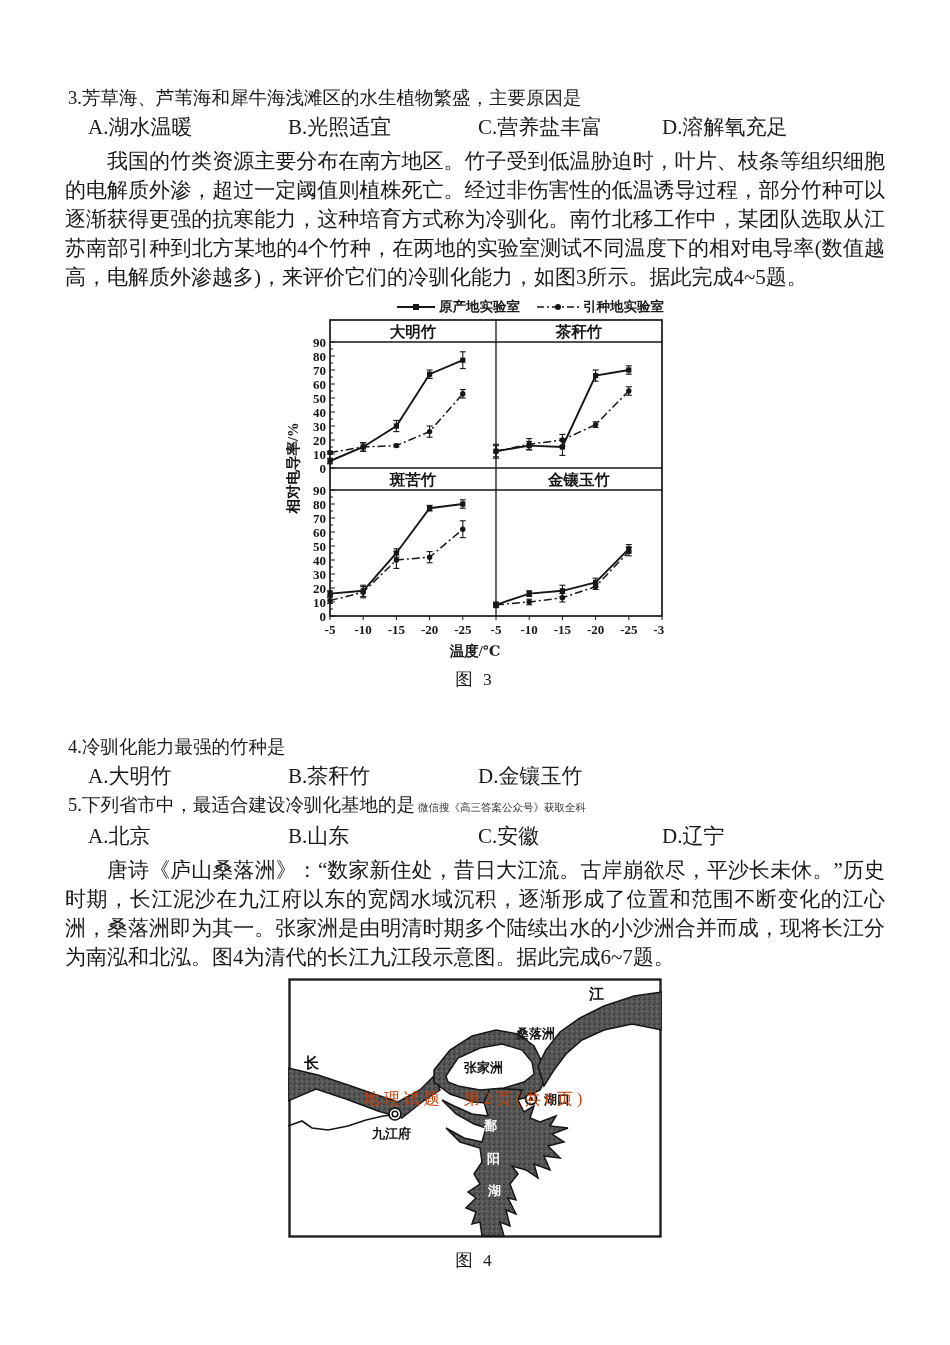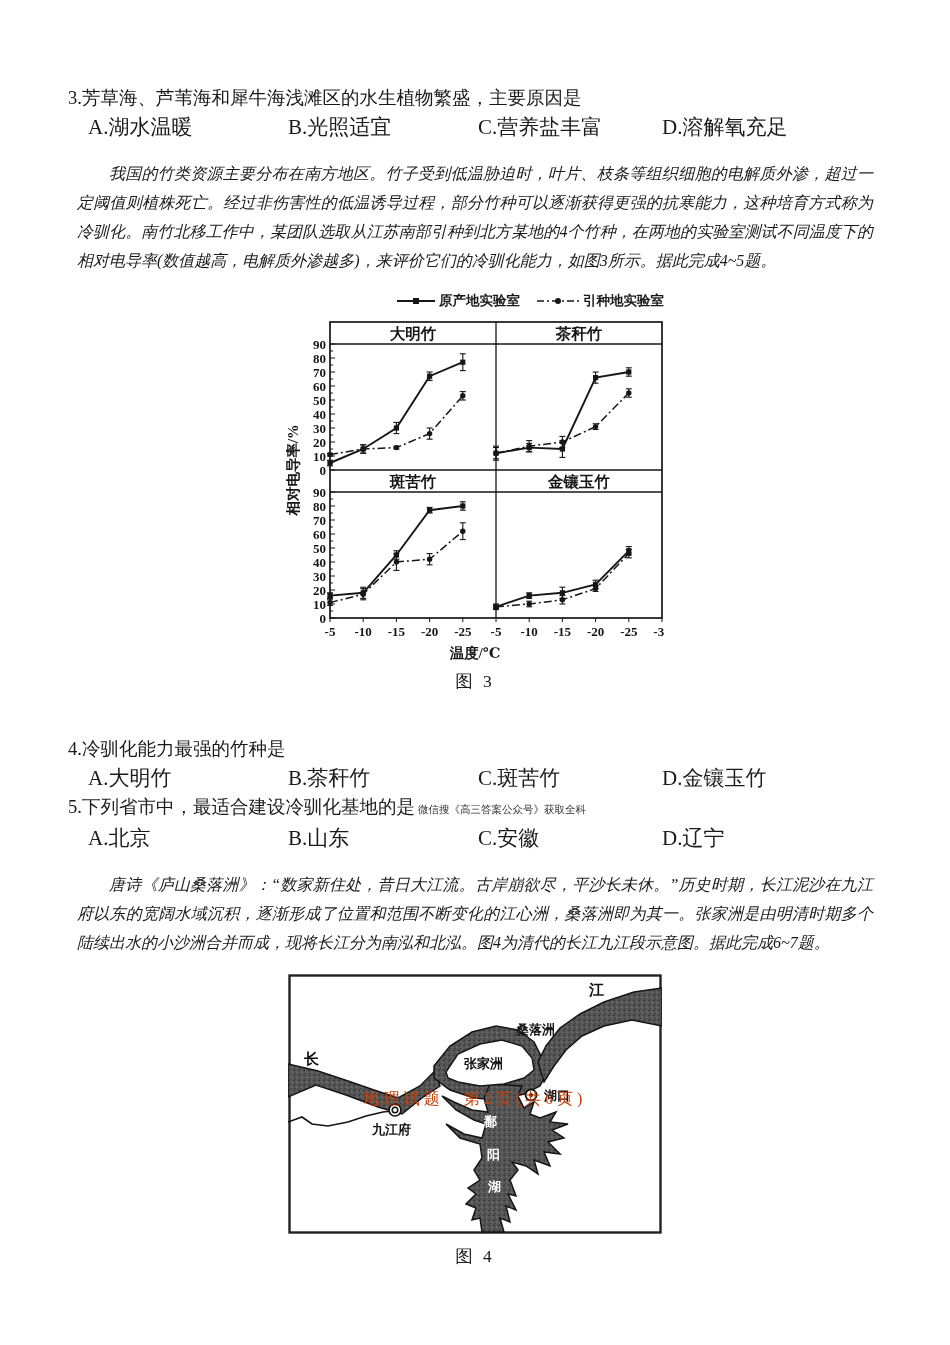--- a/index.html
+++ b/index.html
@@ -2,24 +2,24 @@
 <html><head>
 <meta charset="utf-8">
 <style>
   html,body{margin:0;padding:0;background:#fff;}
   body{width:950px;height:1345px;color:#1a1a1a;
        font-family:"Liberation Serif","DejaVu Serif",serif;}
   .page{box-sizing:border-box;width:950px;height:1162px;padding:84px 60px 0;position:relative;}
   .q-stem{font-size:18.5px;line-height:29px;padding-left:8px;}
   .options{display:grid;grid-template-columns:200px 190px 184px 1fr;padding-left:28px;
            font-size:21px;line-height:29px;}
-  .para{font-size:16px;line-height:29px;text-align:justify;text-indent:2em;margin:17px;font-style:italic;}
+  .para{font-size:21px;line-height:29px;text-align:justify;text-indent:2em;margin:5px;}
   .fig{margin:6px 0 0;text-align:center;}
   .legend{display:flex;justify-content:center;align-items:center;gap:16px;
-          font-size:13.5px;font-weight:600;transform:translateX(55px);margin-bottom:10px;}
+          font-size:13.5px;font-weight:600;transform:translateX(55px);margin-bottom:2px;}
   .leg-item{display:inline-flex;align-items:center;gap:3px;}
   .axis-x-title{font-size:14.5px;font-weight:600;margin-top:-2px;}
   .figcap{font-size:17.5px;margin-top:6px;letter-spacing:3px;font-family:Liberation Serif, serif;}
   .watermark{font-size:10.5px;color:#333;margin-left:3px;letter-spacing:0;}
   .footer{position:absolute;left:0;right:0;bottom:52px;text-align:center;
           font-size:16px;letter-spacing:4px;color:#c2410c;}
   .mt26{margin-top:42px;}
   .mt6{margin-top:6px;}
   svg text{font-family:"Liberation Serif","DejaVu Serif",serif;}
 </style>
@@ -329,21 +329,20 @@
       </svg>
     <div class="axis-x-title">温度/℃</div>
     <figcaption class="figcap">图 3</figcaption>
   </figure>
 
   <div class="mt26">
     <div class="q-stem">4.冷驯化能力最强的竹种是</div>
     <div class="options">
       <span>A.大明竹</span>
       <span>B.茶秆竹</span>
-      <span>C.斑苦竹</span>
       <span>D.金镶玉竹</span>
     </div>
   </div>
 
   <div>
     <div class="q-stem">
       <span>5.下列省市中，最适合建设冷驯化基地的是</span><span class="watermark">微信搜《高三答案公众号》获取全科</span>
     </div>
     <div class="options">
       <span>A.北京</span>

